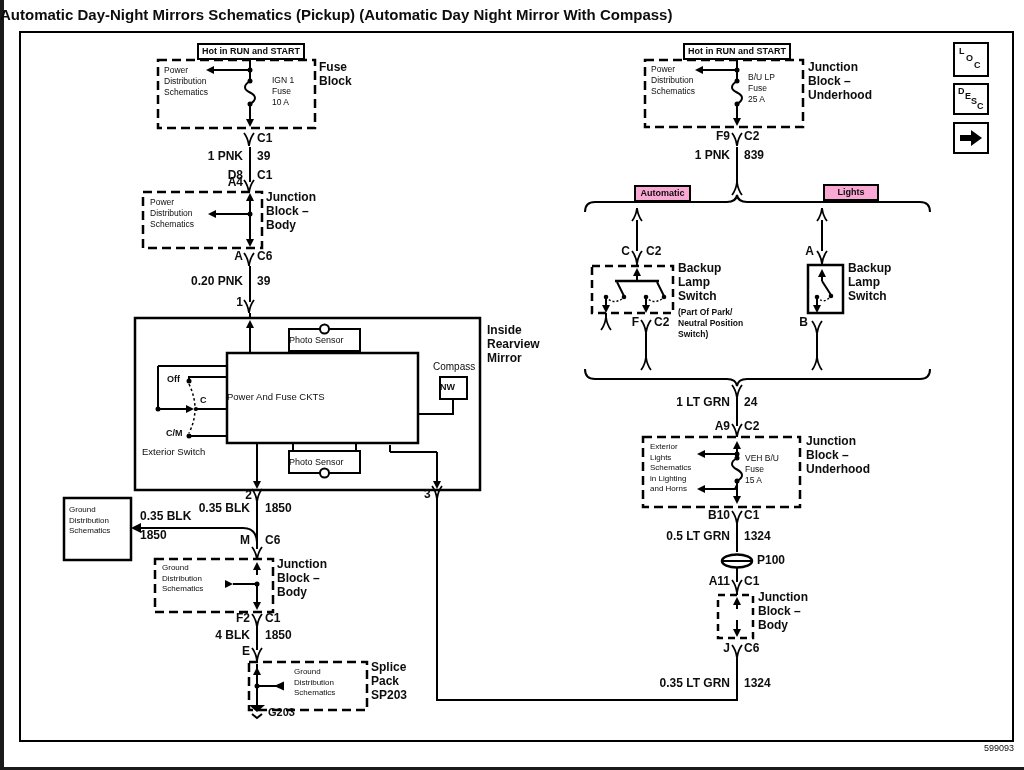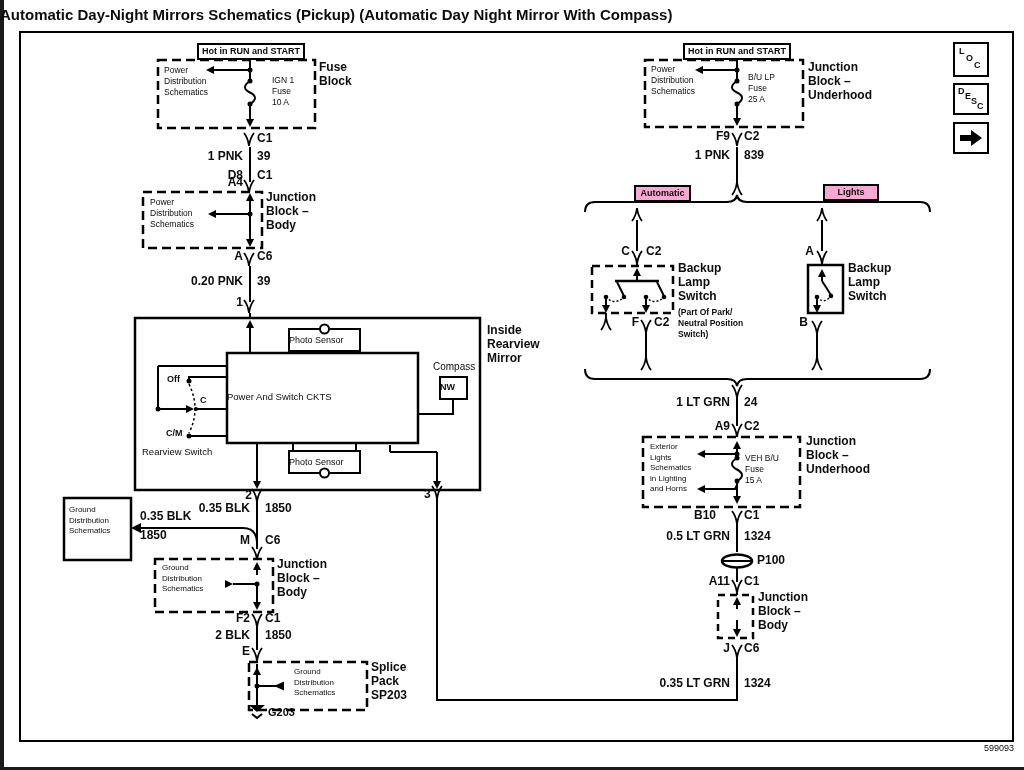--- a/index.html
+++ b/index.html
@@ -248,27 +248,27 @@
 <div class="lbl ra" style="left:193px;top:249px;width:50px;">A</div>
 <div class="lbl" style="left:257px;top:249px;">C6</div>
 <div class="lbl ra" style="left:163px;top:274px;width:80px;">0.20 PNK</div>
 <div class="lbl" style="left:257px;top:274px;">39</div>
 <div class="lbl ra" style="left:213px;top:295px;width:30px;">1</div>
 
 <div class="lbl" style="left:487px;top:323px;">Inside
 Rearview
 Mirror</div>
 <div class="lbl-md ctr" style="left:289px;top:335px;width:71px;font-weight:normal;font-size:9px;">Photo Sensor</div>
-<div class="lbl-md ctr" style="left:227px;top:391px;width:191px;font-weight:normal;">Power And Switch CKTS</div>
+<div class="lbl-md ctr" style="left:227px;top:391px;width:191px;font-weight:normal;">Power And Fuse CKTS</div>
 <div class="lbl-md ctr" style="left:433px;top:361px;width:42px;font-weight:normal;font-size:10px;">Compass</div>
 <div class="lbl-md ctr" style="left:440px;top:382px;width:27px;font-size:9px;">NW</div>
 <div class="lbl-md" style="left:167px;top:374px;font-size:9px;">Off</div>
 <div class="lbl-md" style="left:200px;top:395px;font-size:9px;">C</div>
 <div class="lbl-md" style="left:166px;top:428px;font-size:9px;">C/M</div>
-<div class="lbl-md" style="left:142px;top:446px;font-weight:normal;">Rearview Switch</div>
+<div class="lbl-md" style="left:142px;top:446px;font-weight:normal;">Exterior Switch</div>
 <div class="lbl-md ctr" style="left:289px;top:457px;width:71px;font-weight:normal;font-size:9px;">Photo Sensor</div>
 <div class="lbl ra" style="left:232px;top:488px;width:20px;">2</div>
 <div class="lbl" style="left:424px;top:487px;">3</div>
 
 <div class="lbl ra" style="left:170px;top:501px;width:80px;">0.35 BLK</div>
 <div class="lbl" style="left:265px;top:501px;">1850</div>
 <div class="lbl-xs" style="left:69px;top:505px;">Ground
 Distribution
 Schematics</div>
 <div class="lbl" style="left:140px;top:509px;">0.35 BLK</div>
@@ -276,21 +276,21 @@
 <div class="lbl ra" style="left:212px;top:533px;width:38px;">M</div>
 <div class="lbl" style="left:265px;top:533px;">C6</div>
 <div class="lbl" style="left:277px;top:557px;">Junction
 Block –
 Body</div>
 <div class="lbl-xs" style="left:162px;top:563px;">Ground
 Distribution
 Schematics</div>
 <div class="lbl ra" style="left:212px;top:611px;width:38px;">F2</div>
 <div class="lbl" style="left:265px;top:611px;">C1</div>
-<div class="lbl ra" style="left:192px;top:628px;width:58px;">2 BLK</div>
+<div class="lbl ra" style="left:192px;top:628px;width:58px;">4 BLK</div>
 <div class="lbl" style="left:265px;top:628px;">1850</div>
 <div class="lbl ra" style="left:232px;top:644px;width:18px;">E</div>
 <div class="lbl" style="left:371px;top:660px;">Splice
 Pack
 SP203</div>
 <div class="lbl-xs" style="left:294px;top:667px;">Ground
 Distribution
 Schematics</div>
 <div class="lbl" style="left:268px;top:705px;font-size:11px;">G203</div>
 
@@ -333,21 +333,21 @@
 Block –
 Underhood</div>
 <div class="lbl-xs" style="left:650px;top:442px;">Exterior
 Lights
 Schematics
 in Lighting
 and Horns</div>
 <div class="lbl-sm" style="left:745px;top:453px;">VEH B/U
 Fuse
 15 A</div>
-<div class="lbl ra" style="left:680px;top:508px;width:50px;text-align:center;">B10</div>
+<div class="lbl ra" style="left:680px;top:508px;width:50px;">B10</div>
 <div class="lbl" style="left:744px;top:508px;">C1</div>
 <div class="lbl ra" style="left:640px;top:529px;width:90px;">0.5 LT GRN</div>
 <div class="lbl" style="left:744px;top:529px;">1324</div>
 <div class="lbl" style="left:757px;top:553px;">P100</div>
 <div class="lbl ra" style="left:680px;top:574px;width:50px;">A11</div>
 <div class="lbl" style="left:744px;top:574px;">C1</div>
 <div class="lbl" style="left:758px;top:590px;">Junction
 Block –
 Body</div>
 <div class="lbl ra" style="left:690px;top:641px;width:40px;">J</div>

